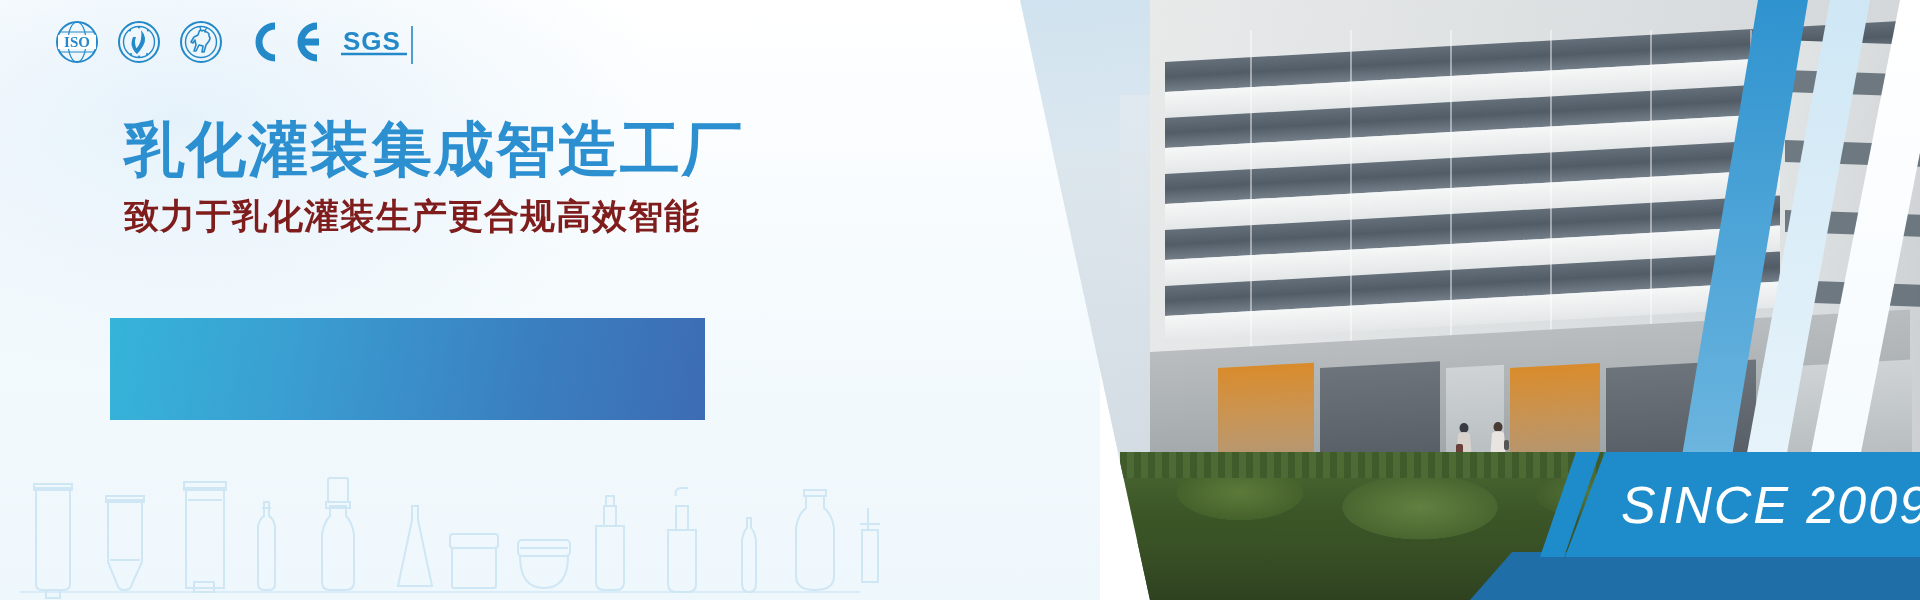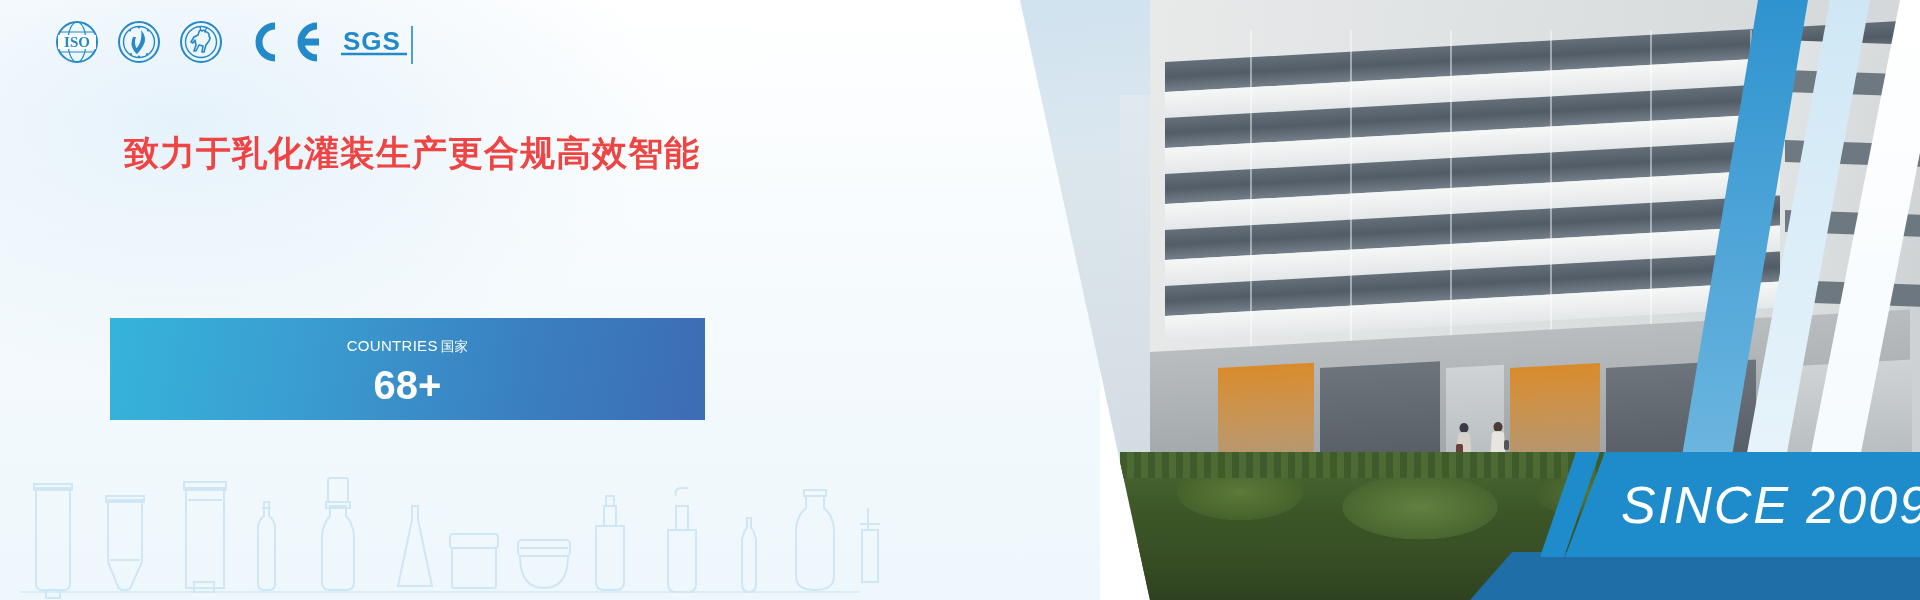--- a/index.html
+++ b/index.html
@@ -23,21 +23,21 @@
   .cert-ico{display:block;}
 
   
   .headline{position:absolute;left:124px;top:118px;width:720px;}
   .title{
     font-size:60px;line-height:1.05;font-weight:700;color:#2b8fd0;
     letter-spacing:2px;white-space:nowrap;
     font-family:"DejaVu Sans","Liberation Sans",sans-serif;
   }
   .subtitle{
-    margin-top:16px;font-size:35px;line-height:1.1;font-weight:700;color:#ef4444;
+    margin-top:16px;font-size:35px;line-height:1.1;font-weight:700;color:#7f1d1d;
     letter-spacing:1px;white-space:nowrap;
     font-family:"DejaVu Sans","Liberation Sans",sans-serif;
   }
 
   
   .stats{
     position:absolute;left:110px;top:318px;width:595px;height:102px;
     background:linear-gradient(100deg,#35b4d9 0%,#3a9fd2 30%,#3a7fc0 70%,#3d6cb4 100%);
     display:flex;align-items:stretch;
   }
@@ -281,30 +281,25 @@
 
     <svg class="cert-ico" width="86" height="44" viewBox="0 0 86 44">
       <text x="2" y="30" font-family="'Liberation Sans',sans-serif" font-size="26" font-weight="700" fill="#2489c8" letter-spacing="1">SGS</text>
       <line x1="0" y1="34" x2="66" y2="34" stroke="#2489c8" stroke-width="2.6"></line>
       <line x1="71" y1="6" x2="71" y2="46" stroke="#2489c8" stroke-width="1.6"></line>
     </svg>
 
   </div>
 
   <div class="headline">
+    <div class="title">乳化灌装集成智造工厂</div>
     <div class="subtitle">致力于乳化灌装生产更合规高效智能</div>
   </div>
 
   <div class="stats">
-    <div class="stat">
-      <div class="stat-label">
-        <span>COUNTRIES</span><span class="cn">国家</span>
-      </div>
-      <div class="stat-value">68+</div>
-    </div>
   </div>
 
   <svg class="silhouettes" viewBox="0 0 880 170">
     <g fill="none" stroke="#cfe6f5" stroke-width="2">
       <line x1="20" y1="162" x2="860" y2="162" stroke="#d9ecf8"></line>
 
       <g>
         <path d="M36 58 h34 v96 q0 6 -6 6 h-22 q-6 0 -6 -6 z"></path>
         <path d="M34 54 h38 v6 h-38 z"></path>
         <path d="M46 160 h14 v8 h-14 z"></path>

